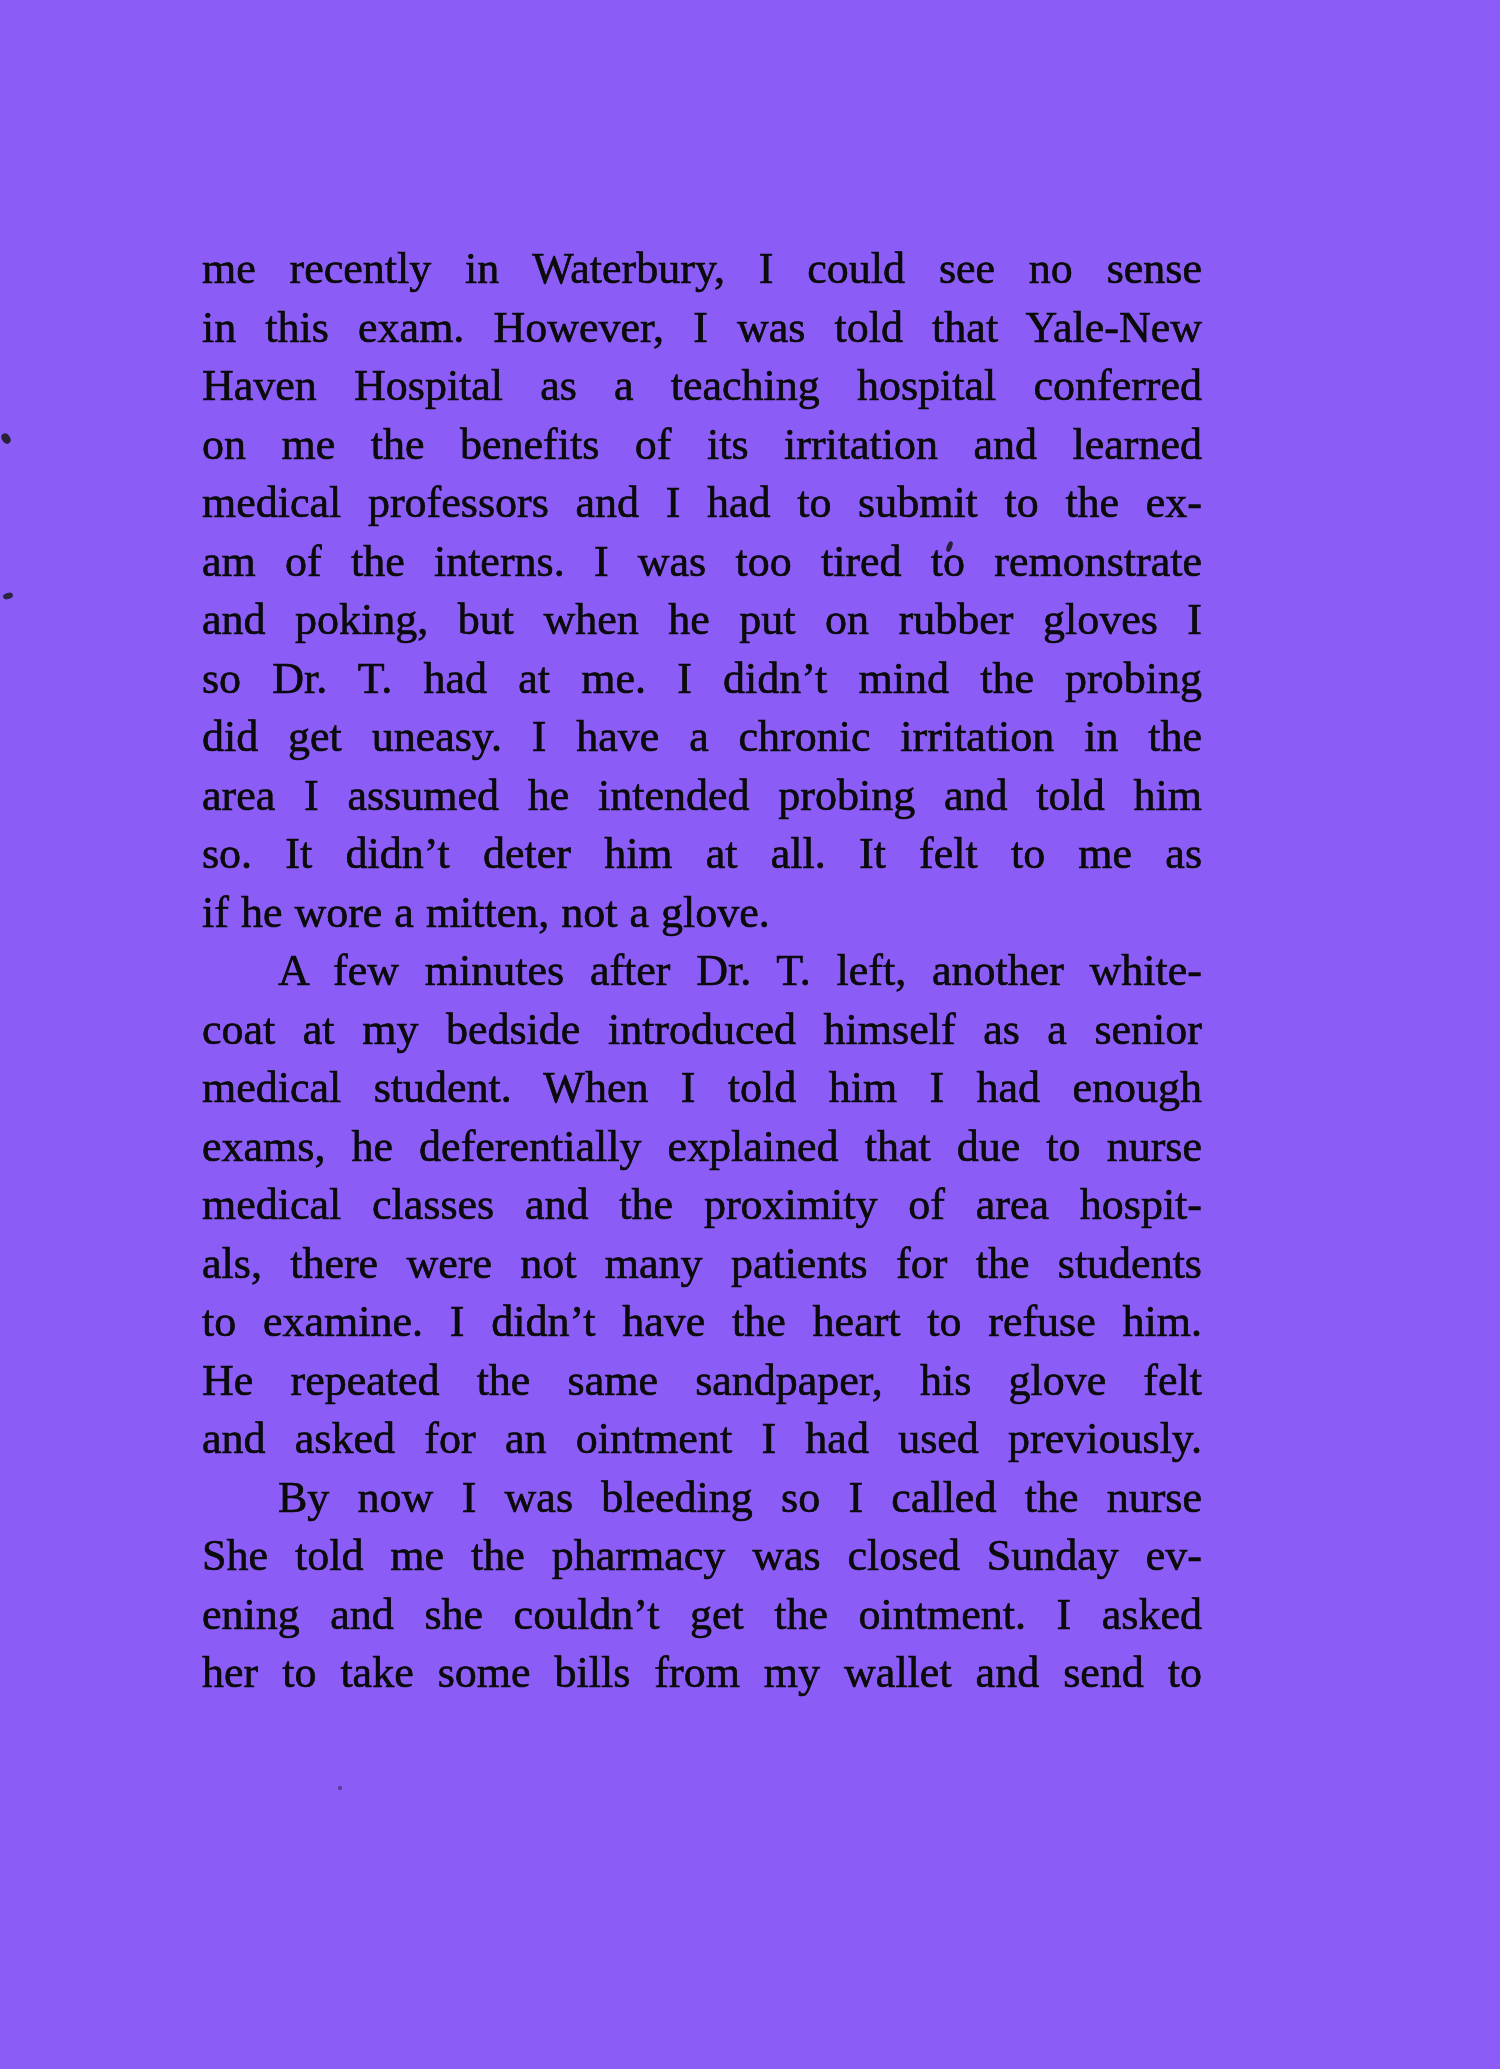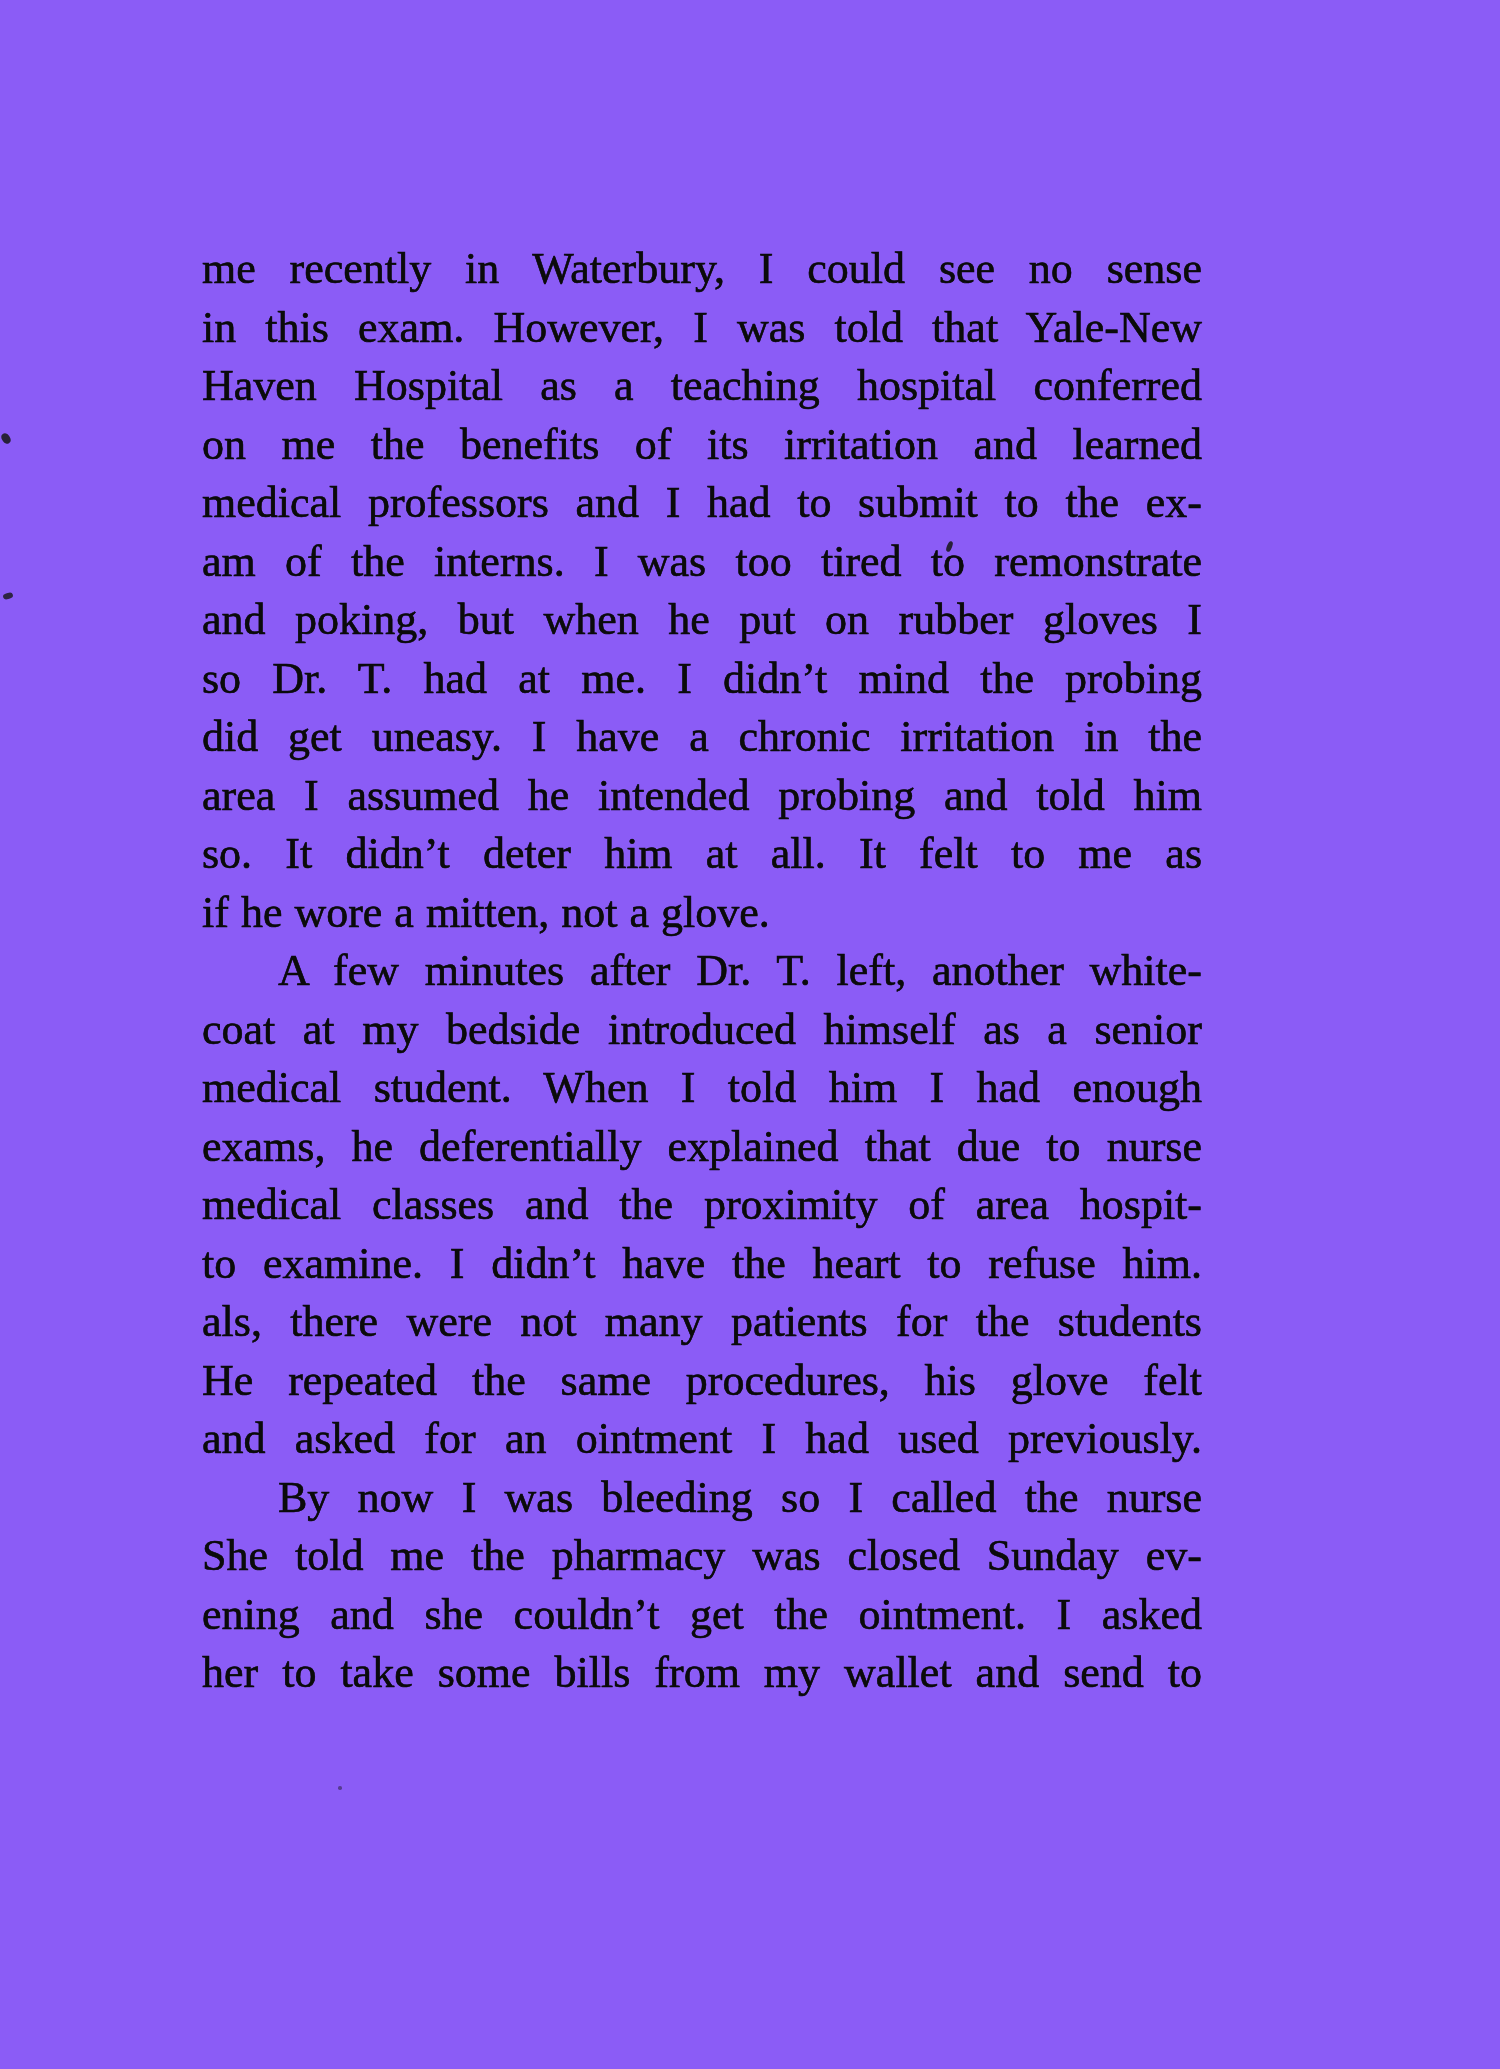--- a/index.html
+++ b/index.html
@@ -61,23 +61,23 @@
       <div class="line">so Dr. T. had at me. I didn’t mind the probing</div>
       <div class="line">did get uneasy. I have a chronic irritation in the</div>
       <div class="line">area I assumed he intended probing and told him</div>
       <div class="line">so. It didn’t deter him at all. It felt to me as</div>
       <div class="line no-just">if he wore a mitten, not a glove.</div>
       <div class="line indent">A few minutes after Dr. T. left, another white-</div>
       <div class="line">coat at my bedside introduced himself as a senior</div>
       <div class="line">medical student. When I told him I had enough</div>
       <div class="line">exams, he deferentially explained that due to nurse</div>
       <div class="line">medical classes and the proximity of area hospit-</div>
+      <div class="line">als, there were not many patients for the students</div>
       <div class="line">to examine. I didn’t have the heart to refuse him.</div>
-      <div class="line">als, there were not many patients for the students</div>
-      <div class="line">He repeated the same procedures, his glove felt</div>
+      <div class="line">He repeated the same sandpaper, his glove felt</div>
       <div class="line">and asked for an ointment I had used previously.</div>
       <div class="line indent">By now I was bleeding so I called the nurse</div>
       <div class="line">She told me the pharmacy was closed Sunday ev-</div>
       <div class="line">ening and she couldn’t get the ointment. I asked</div>
       <div class="line">her to take some bills from my wallet and send to</div>
     </div>
 <div class="speck" style="left: 2px; top: 433px; width: 8px; height: 11px; opacity: 0.85; transform: rotate(-35deg);"></div>
     <div class="speck" style="left: 3px; top: 593px; width: 10px; height: 6px; opacity: 0.8; transform: rotate(-15deg);"></div>
     <div class="speck" style="left: 947px; top: 541px; width: 5px; height: 11px; opacity: 0.85; transform: rotate(22deg);"></div>
     <div class="speck" style="left: 338px; top: 1786px; width: 4px; height: 4px; opacity: 0.45; transform: rotate(0deg);"></div>

